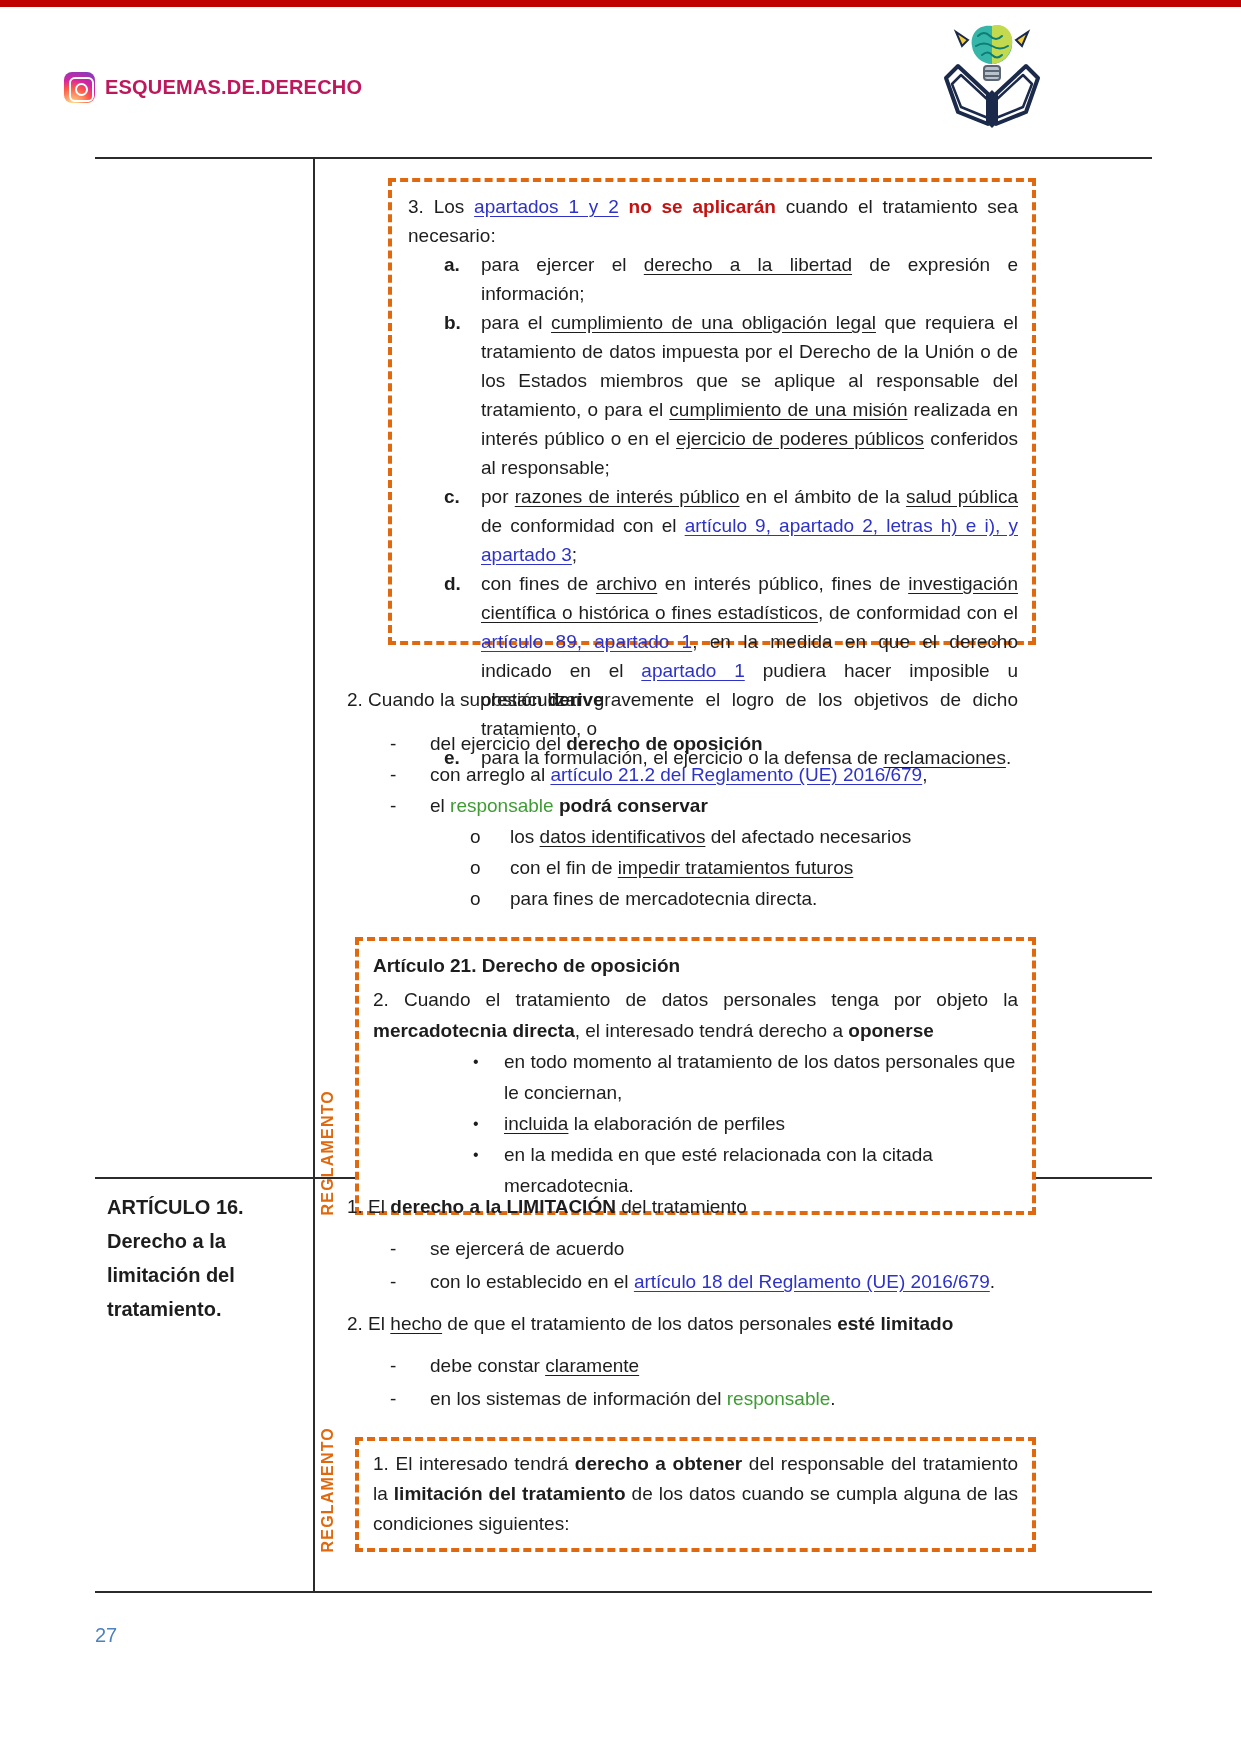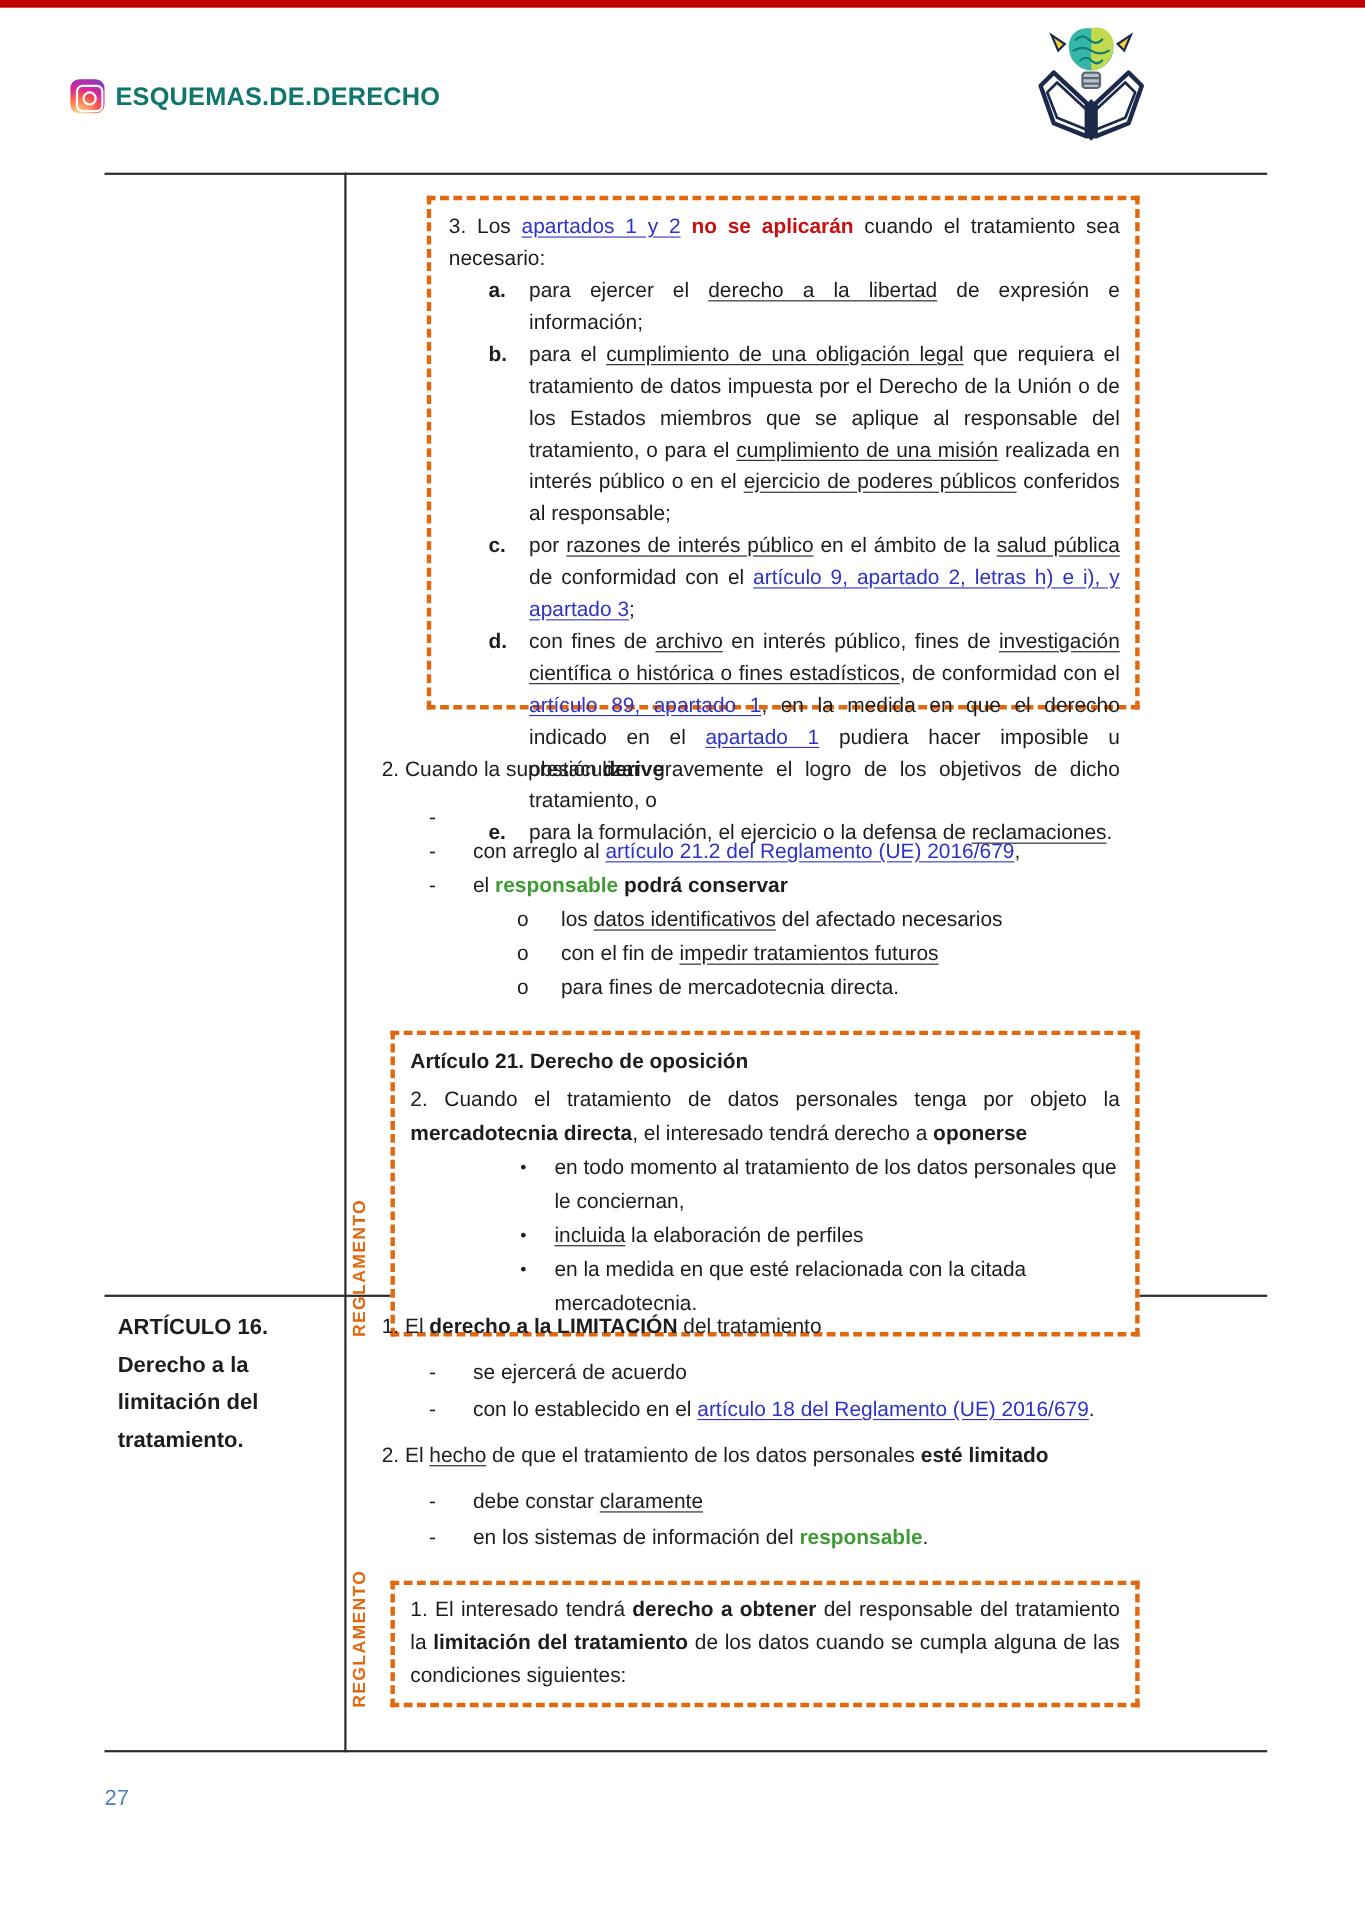--- a/index.html
+++ b/index.html
@@ -30,21 +30,21 @@
     background:radial-gradient(circle at 28% 110%, #fdf497 0%, #fd5949 45%, #d6249f 65%, #8a3ab9 90%);
   }
   .ig-icon::before{
     content:"";position:absolute;left:5px;top:5px;width:21px;height:21px;
     border:2.2px solid #fff;border-radius:6px;
   }
   .ig-icon::after{
     content:"";position:absolute;left:11px;top:11px;width:9px;height:9px;
     border:2.2px solid #fff;border-radius:50%;
   }
-  .brand-text{font-weight:700;font-size:23px;letter-spacing:.2px;color:#0f766e;}
+  .brand-text{font-weight:700;font-size:20px;letter-spacing:.2px;color:#be185d;}
   .logo{position:absolute;left:928px;top:20px;width:128px;height:112px;}
   
   .rule{position:absolute;background:var(--line-dark);}
   
   .dash-box{
     position:absolute;
     border:4px dashed var(--accent-orange);
     background:#fff;
   }
   .reg-wrap{position:absolute;}
@@ -54,21 +54,21 @@
     font-weight:700;font-size:16px;letter-spacing:1.2px;
     color:var(--accent-orange);white-space:nowrap;
   }
   .reg-box{border:4px dashed var(--accent-orange);background:#fff;}
   
   .seg{}
   .b{font-weight:700;}
   .u{text-decoration:underline;text-underline-offset:3px;}
   .link{color:var(--link-blue);text-decoration:underline;text-underline-offset:3px;}
   .red{color:var(--alert-red);font-weight:700;}
-  .green{color:var(--highlight-green);font-weight:700;}
+  .green{color:var(--highlight-green);font-weight:400;}
   .just{text-align:justify;}
   
   #box1{left:388px;top:178px;width:648px;height:467px;padding:10px 14px 10px 16px;line-height:29px;}
   .box1-intro{margin-bottom:0;}
   .li-row{display:flex;align-items:flex-start;}
   .li-row .marker{flex:0 0 37px;font-weight:700;}
   .li-row .itext{flex:1 1 auto;}
   #box1 .li-row{margin-left:36px;}
   
   #row1-text{position:absolute;left:347px;top:684px;width:690px;line-height:31px;}
@@ -153,20 +153,21 @@
   <div class="li-row">
     <span class="marker">e.</span>
     <span class="itext"><span class="seg">para la formulación, el ejercicio o la defensa de </span><span class="seg u">reclamaciones</span><span class="seg">.</span></span>
   </div>
 </div>
 
 <div id="row1-text">
   <div class="para"><span class="seg">2. Cuando la supresión </span><span class="seg b">derive</span></div>
   <div class="dash-row">
     <span class="marker">-</span>
+    <span><span class="seg">del ejercicio del </span><span class="seg b">derecho de oposición</span></span>
   </div>
   <div class="dash-row">
     <span class="marker">-</span>
     <span><span class="seg">con arreglo al </span><span class="seg link">artículo 21.2 del Reglamento (UE) 2016/679</span><span class="seg">,</span></span>
   </div>
   <div class="dash-row">
     <span class="marker">-</span>
     <span><span class="seg">el </span><span class="seg green">responsable</span><span class="seg"> </span><span class="seg b">podrá conservar</span></span>
   </div>
   <div class="circle-row">

